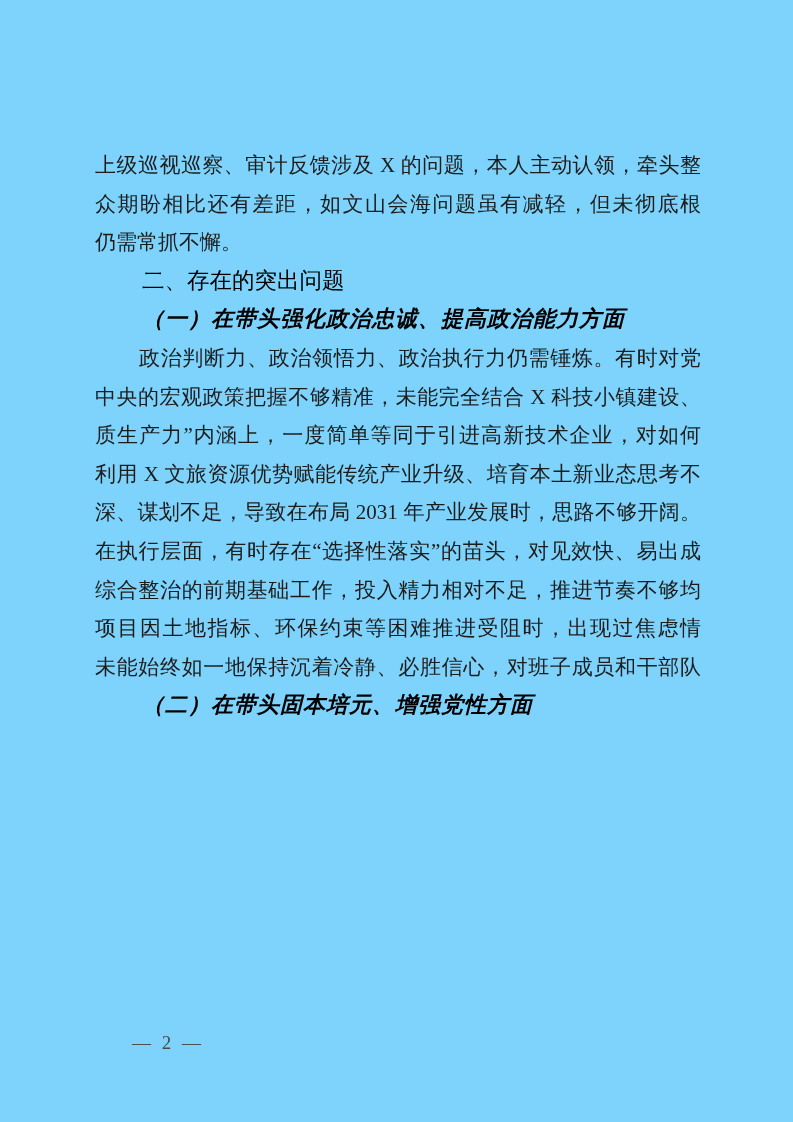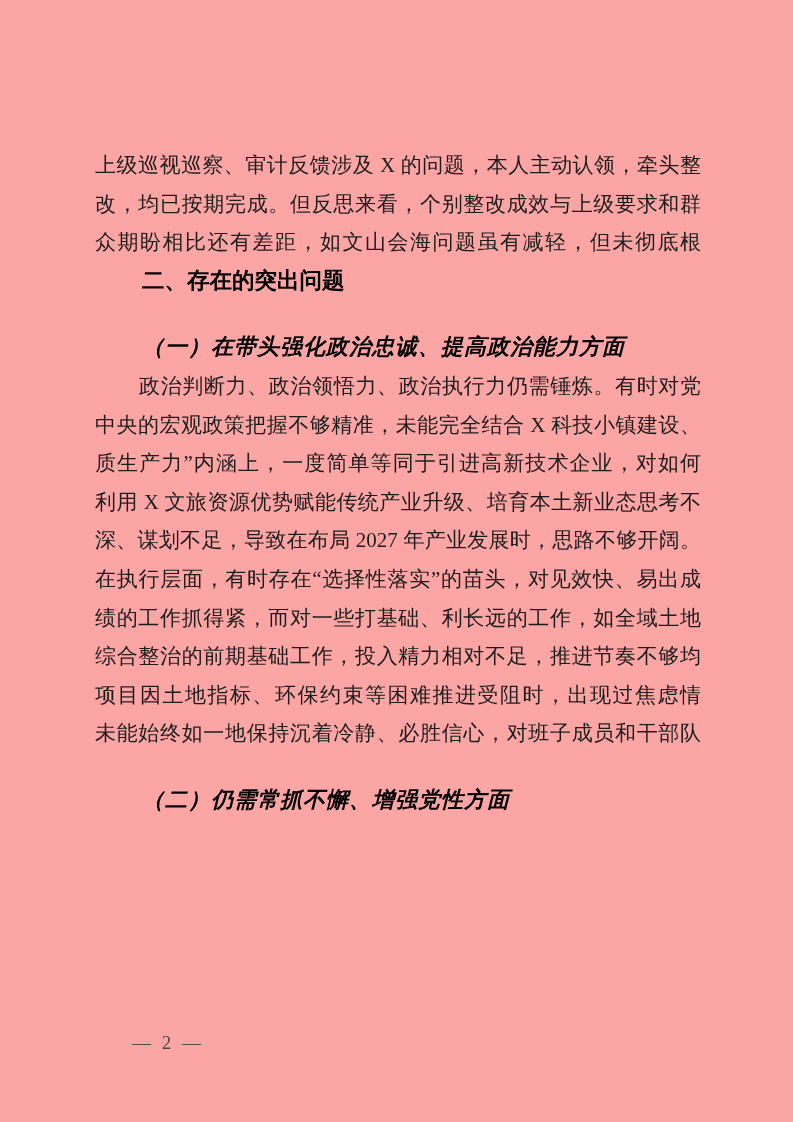--- a/index.html
+++ b/index.html
@@ -4,21 +4,21 @@
 <style>
   html, body {
     margin: 0;
     padding: 0;
     background: #ffffff;
   }
   .page {
     position: relative;
     width: 793px;
     height: 1122px;
-    background: #fca5a5;
+    background: #7dd3fc;
     overflow: hidden;
     font-family: "Liberation Serif", "DejaVu Serif", serif;
     color: #1c1c1c;
   }
   .text-block {
     position: absolute;
     left: 95px;
     top: 146px;
     width: 606px;
   }
@@ -33,73 +33,71 @@
   }
   .ln.indent {
     text-indent: 44px;
   }
   .ln.lastln {
     text-align: left;
     text-align-last: left;
   }
   .ln.h1 {
     font-family: "Liberation Sans", "DejaVu Sans", sans-serif;
-    font-weight: 700;
+    font-weight: 400;
     font-size: 22.5px;
     color: #000000;
     text-align: right;
     text-align-last: left;
     text-indent: 47px;
   }
   .ln.h2 {
     font-weight: 700;
     font-style: italic;
     font-size: 22px;
     color: #000000;
     text-align: left;
     text-align-last: left;
     text-indent: 47px;
     letter-spacing: 1px;
-    margin-top: 28px;
   }
   .footer {
     position: absolute;
     left: 132px;
     top: 1028px;
     font-size: 19px;
     line-height: 30px;
     color: #4a4a4a;
     letter-spacing: 3px;
     font-family: "Liberation Serif", "DejaVu Serif", serif;
   }
 </style>
 </head>
 <body>
 
 <div class="page">
   <div class="text-block">
 
     <div class="ln">上级巡视巡察、审计反馈涉及 X 的问题，本人主动认领，牵头整</div>
-    <div class="ln">改，均已按期完成。但反思来看，个别整改成效与上级要求和群</div>
     <div class="ln">众期盼相比还有差距，如文山会海问题虽有减轻，但未彻底根除，</div>
+    <div class="ln lastln">仍需常抓不懈。</div>
 
     <div class="ln h1">二、存在的突出问题</div>
 
     <div class="ln h2">（一）在带头强化政治忠诚、提高政治能力方面</div>
 
     <div class="ln indent">政治判断力、政治领悟力、政治执行力仍需锤炼。有时对党</div>
     <div class="ln">中央的宏观政策把握不够精准，未能完全结合 X 科技小镇建设、</div>
     <div class="ln">质生产力”内涵上，一度简单等同于引进高新技术企业，对如何</div>
     <div class="ln">利用 X 文旅资源优势赋能传统产业升级、培育本土新业态思考不</div>
-    <div class="ln">深、谋划不足，导致在布局 2027 年产业发展时，思路不够开阔。</div>
+    <div class="ln">深、谋划不足，导致在布局 2031 年产业发展时，思路不够开阔。</div>
     <div class="ln">在执行层面，有时存在“选择性落实”的苗头，对见效快、易出成</div>
-    <div class="ln">绩的工作抓得紧，而对一些打基础、利长远的工作，如全域土地</div>
     <div class="ln">综合整治的前期基础工作，投入精力相对不足，推进节奏不够均</div>
     <div class="ln">项目因土地指标、环保约束等困难推进受阻时，出现过焦虑情绪，</div>
     <div class="ln">未能始终如一地保持沉着冷静、必胜信心，对班子成员和干部队</div>
 
-    <div class="ln h2">（二）仍需常抓不懈、增强党性方面</div>
+    <div class="ln h2">（二）在带头固本培元、增强党性方面</div>
 
 
   </div>
 
   <div class="footer">— 2 —</div>
 </div>
 
 </body></html>

